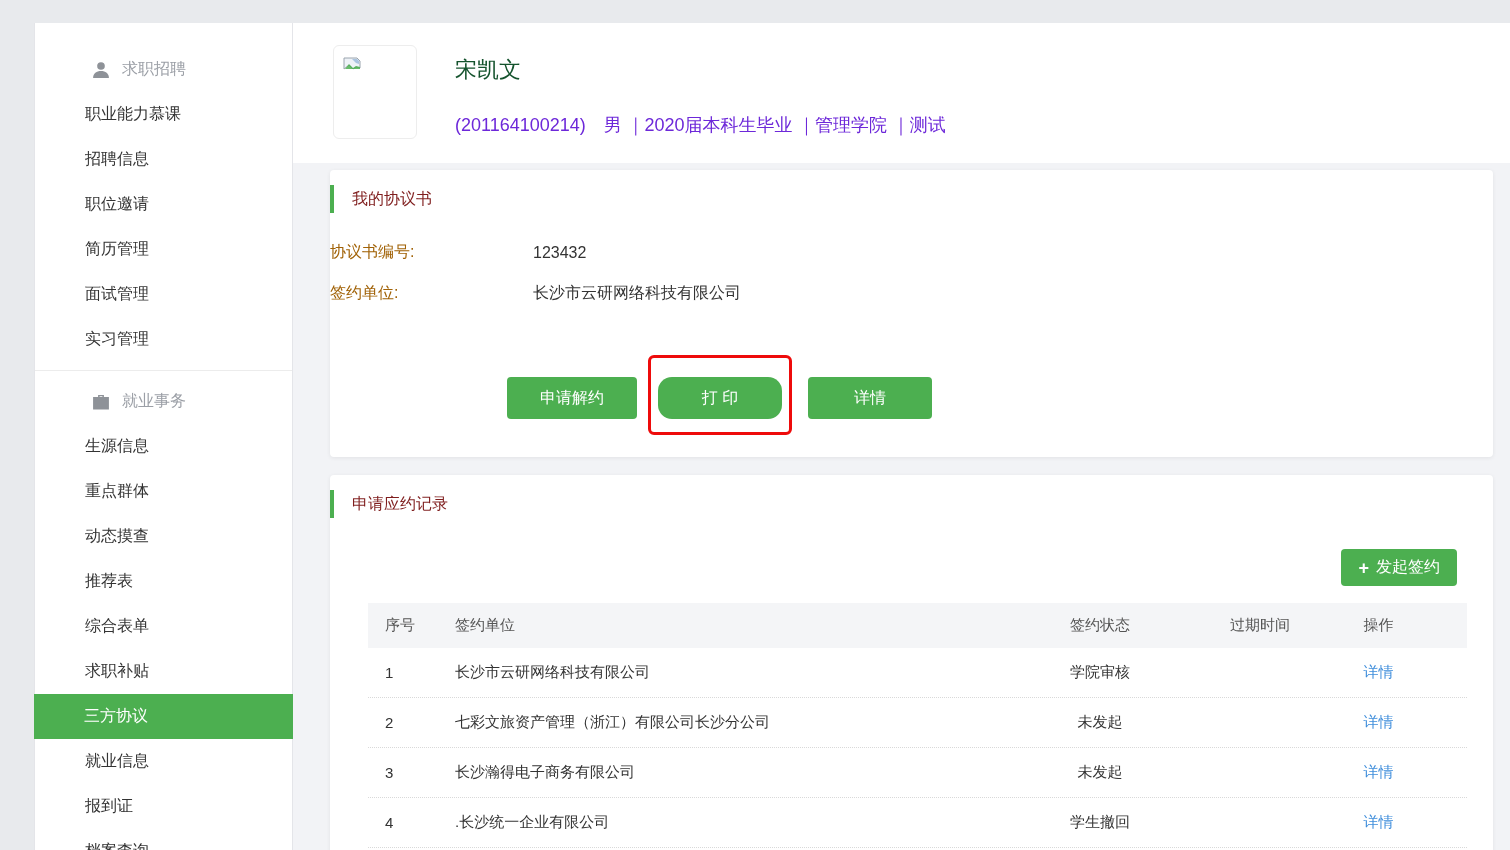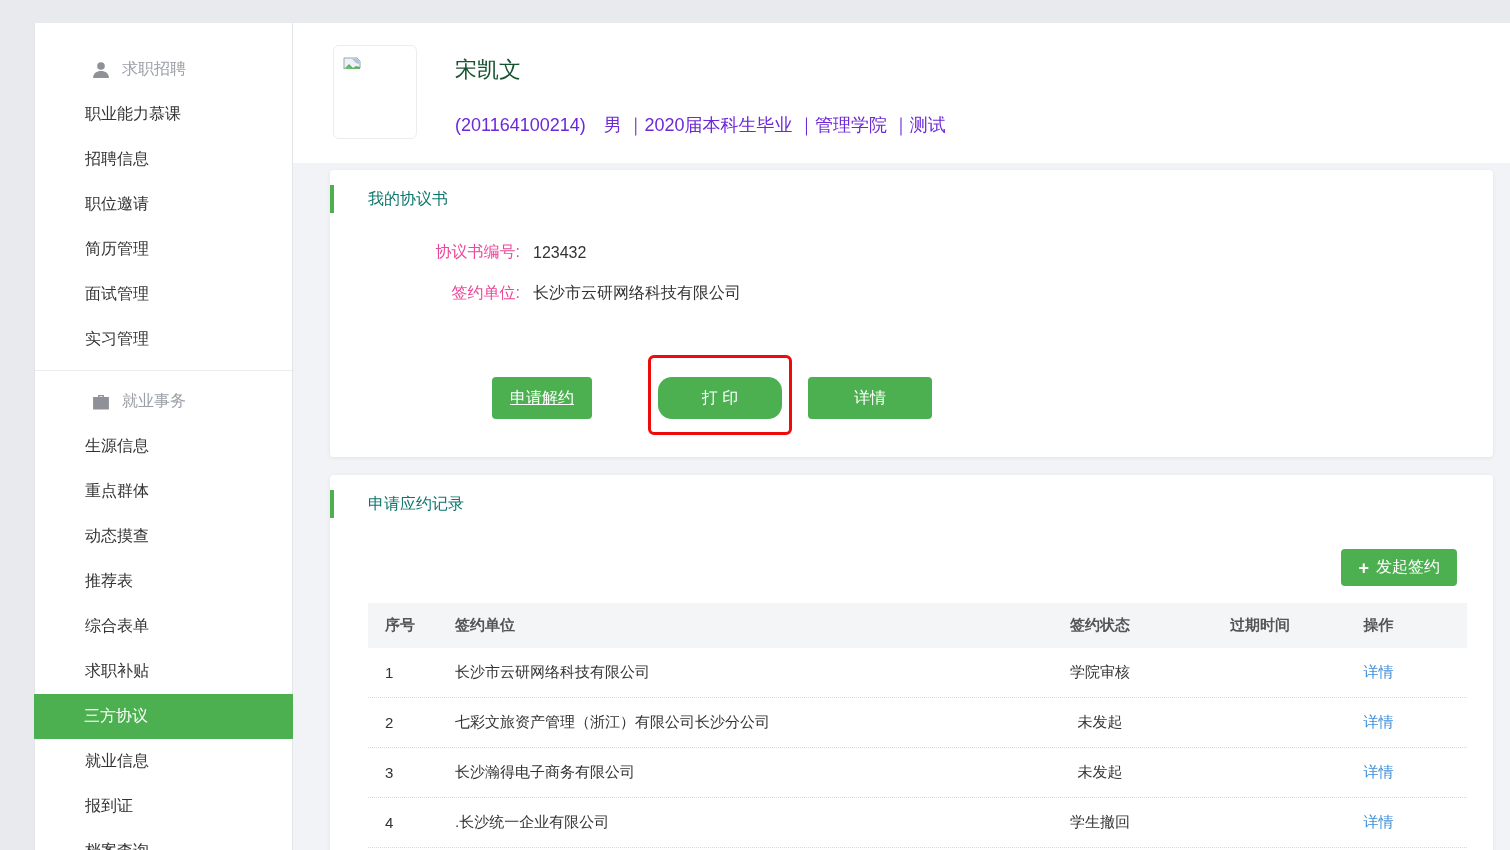--- a/index.html
+++ b/index.html
@@ -30,40 +30,40 @@
   .profile-name{position:absolute;left:162px;top:32px;font-size:22px;color:#14532d;}
   .profile-details{position:absolute;left:162px;top:90px;font-size:18px;color:#6d28d9;}
   
   .content{position:absolute;left:293px;top:163px;width:1217px;height:687px;background:#f2f3f6;}
   .card{position:absolute;left:37px;width:1163px;background:#fff;border-radius:4px;
     box-shadow:0 1px 4px rgba(0,0,0,0.07);}
   .card-agreement{top:7px;height:287px;}
   .card-records{top:312px;height:400px;}
   .card-title{position:absolute;top:15px;left:0;height:28px;display:flex;align-items:center;}
   .green-bar{width:4px;height:28px;background:#4CAF50;}
-  .title-text{margin-left:34px;font-size:16px;color:#0f766e;}
+  .title-text{margin-left:18px;font-size:16px;color:#7f1d1d;}
   
   .agm-fields{position:absolute;top:62px;left:0;width:100%;}
   .field-row{height:41px;display:flex;align-items:center;font-size:16px;}
-  .field-label{width:190px;text-align:right;color:#ec4899;}
+  .field-label{width:190px;color:#a16207;}
   .field-value{margin-left:13px;color:#333;}
   
   .btn-green{position:absolute;background:#4CAF50;color:#fff;border:none;border-radius:4px;
     font-size:16px;font-family:inherit;cursor:pointer;}
-  .btn-cancel{left:162px;top:207px;width:100px;height:42px;text-decoration:underline;}
+  .btn-cancel{left:177px;top:207px;width:130px;height:42px;}
   .btn-print{left:328px;top:207px;width:124px;height:42px;border-radius:14px;}
   .btn-detail{left:478px;top:207px;width:124px;height:42px;}
   .red-annotation{position:absolute;left:318px;top:185px;width:144px;height:80px;
     border:3px solid #ee0b0b;border-radius:6px;box-sizing:border-box;pointer-events:none;}
   
   .btn-initiate{position:absolute;right:36px;top:74px;height:37px;padding:0 17px;
     display:inline-flex;align-items:center;gap:7px;}
   .btn-initiate .plus{font-size:18px;font-weight:bold;line-height:1;}
   .tbl{position:absolute;left:38px;top:128px;width:1099px;font-size:15px;}
-  .tbl-header{display:flex;height:45px;background:#f4f5f7;align-items:center;color:#555;font-weight:bold;}
+  .tbl-header{display:flex;height:45px;background:#f4f5f7;align-items:center;color:#555;}
   .tbl-row{display:flex;height:49px;align-items:center;border-bottom:1px dotted #d9d9d9;color:#333;}
   .col-no{width:72px;padding-left:17px;box-sizing:border-box;}
   .col-company{flex:1;padding-left:15px;}
   .col-status{width:120px;text-align:center;}
   .col-expire{width:130px;text-align:right;}
   .col-action{width:177px;text-align:center;}
   .link{color:#3e8ddb;text-decoration:none;cursor:pointer;}
 </style>
 </head>
 <body>

